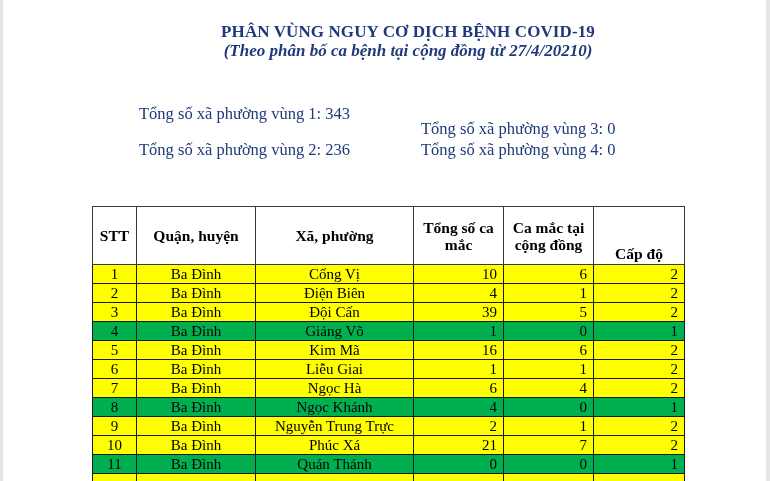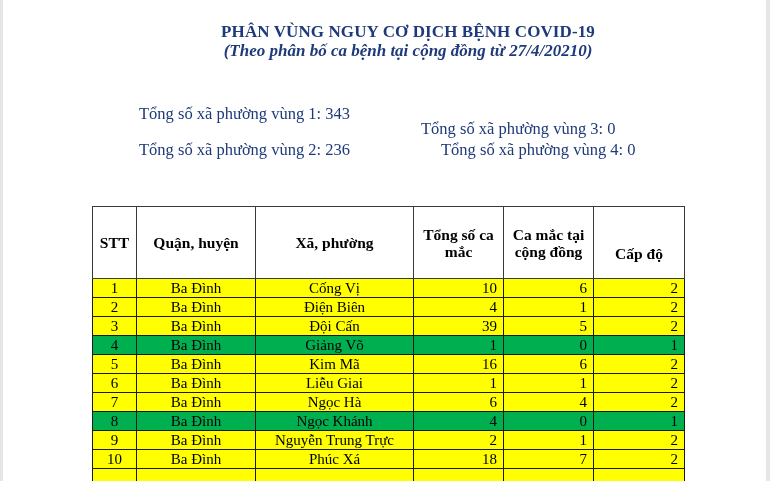--- a/index.html
+++ b/index.html
@@ -27,42 +27,42 @@
     border:1px solid #1a1a1a;
     padding:0 6px;
     font-size:15px;
     overflow:hidden; white-space:nowrap;
   }
   table.grid thead th {
     height:55px; font-weight:bold; font-size:15.5px; line-height:17px;
     background:#ffffff; vertical-align:middle; text-align:center; white-space:normal;
     border-color:#3a3a3a;
   }
-  table.grid thead th.bottom { vertical-align:bottom; padding-bottom:16px; }
+  table.grid thead th.bottom { vertical-align:bottom; padding-bottom:2px; }
   table.grid tbody td { height:18px; line-height:18px; }
   td.c { text-align:center; }
   td.r { text-align:right; }
   tr.lvl2 td { background:#ffff00; }
   tr.lvl1 td { background:#00b050; }
 </style>
 </head>
 <body>
 
 <div class="edge-left"></div>
 <div class="edge-right"></div>
 
 <div class="title-block">
   <div class="title-line">PHÂN VÙNG NGUY CƠ DỊCH BỆNH COVID-19</div>
   <div class="subtitle-line">(Theo phân bố ca bệnh tại cộng đồng từ 27/4/20210)</div>
 </div>
 
 <div class="summary" style="left:139px; top:104px;">Tổng số xã phường vùng 1: 343</div>
 <div class="summary" style="left:421px; top:104px;margin-top:15px;">Tổng số xã phường vùng 3: 0</div>
 <div class="summary" style="left:139px; top:140px;">Tổng số xã phường vùng 2: 236</div>
-<div class="summary" style="left:421px; top:140px;margin-left:20px;">Tổng số xã phường vùng 4: 0</div>
+<div class="summary" style="left:421px; top:140px;">Tổng số xã phường vùng 4: 0</div>
 
 <table class="grid">
   <colgroup>
     <col style="width:44px">
     <col style="width:119px">
     <col style="width:158px">
     <col style="width:90px">
     <col style="width:90px">
     <col style="width:91px">
   </colgroup>
@@ -146,23 +146,31 @@
       <td class="c">Ba Đình</td>
       <td class="c">Nguyễn Trung Trực</td>
       <td class="r">2</td>
       <td class="r">1</td>
       <td class="r">2</td>
     </tr>
     <tr class="lvl2">
       <td class="c">10</td>
       <td class="c">Ba Đình</td>
       <td class="c">Phúc Xá</td>
-      <td class="r">18</td>
+      <td class="r">21</td>
       <td class="r">7</td>
       <td class="r">2</td>
+    </tr>
+    <tr class="lvl1">
+      <td class="c">11</td>
+      <td class="c">Ba Đình</td>
+      <td class="c">Quán Thánh</td>
+      <td class="r">0</td>
+      <td class="r">0</td>
+      <td class="r">1</td>
     </tr>
     <tr class="lvl2">
       <td class="c"></td>
       <td class="c"></td>
       <td class="c"></td>
       <td class="r"></td>
       <td class="r"></td>
       <td class="r"></td>
     </tr>
   </tbody>

